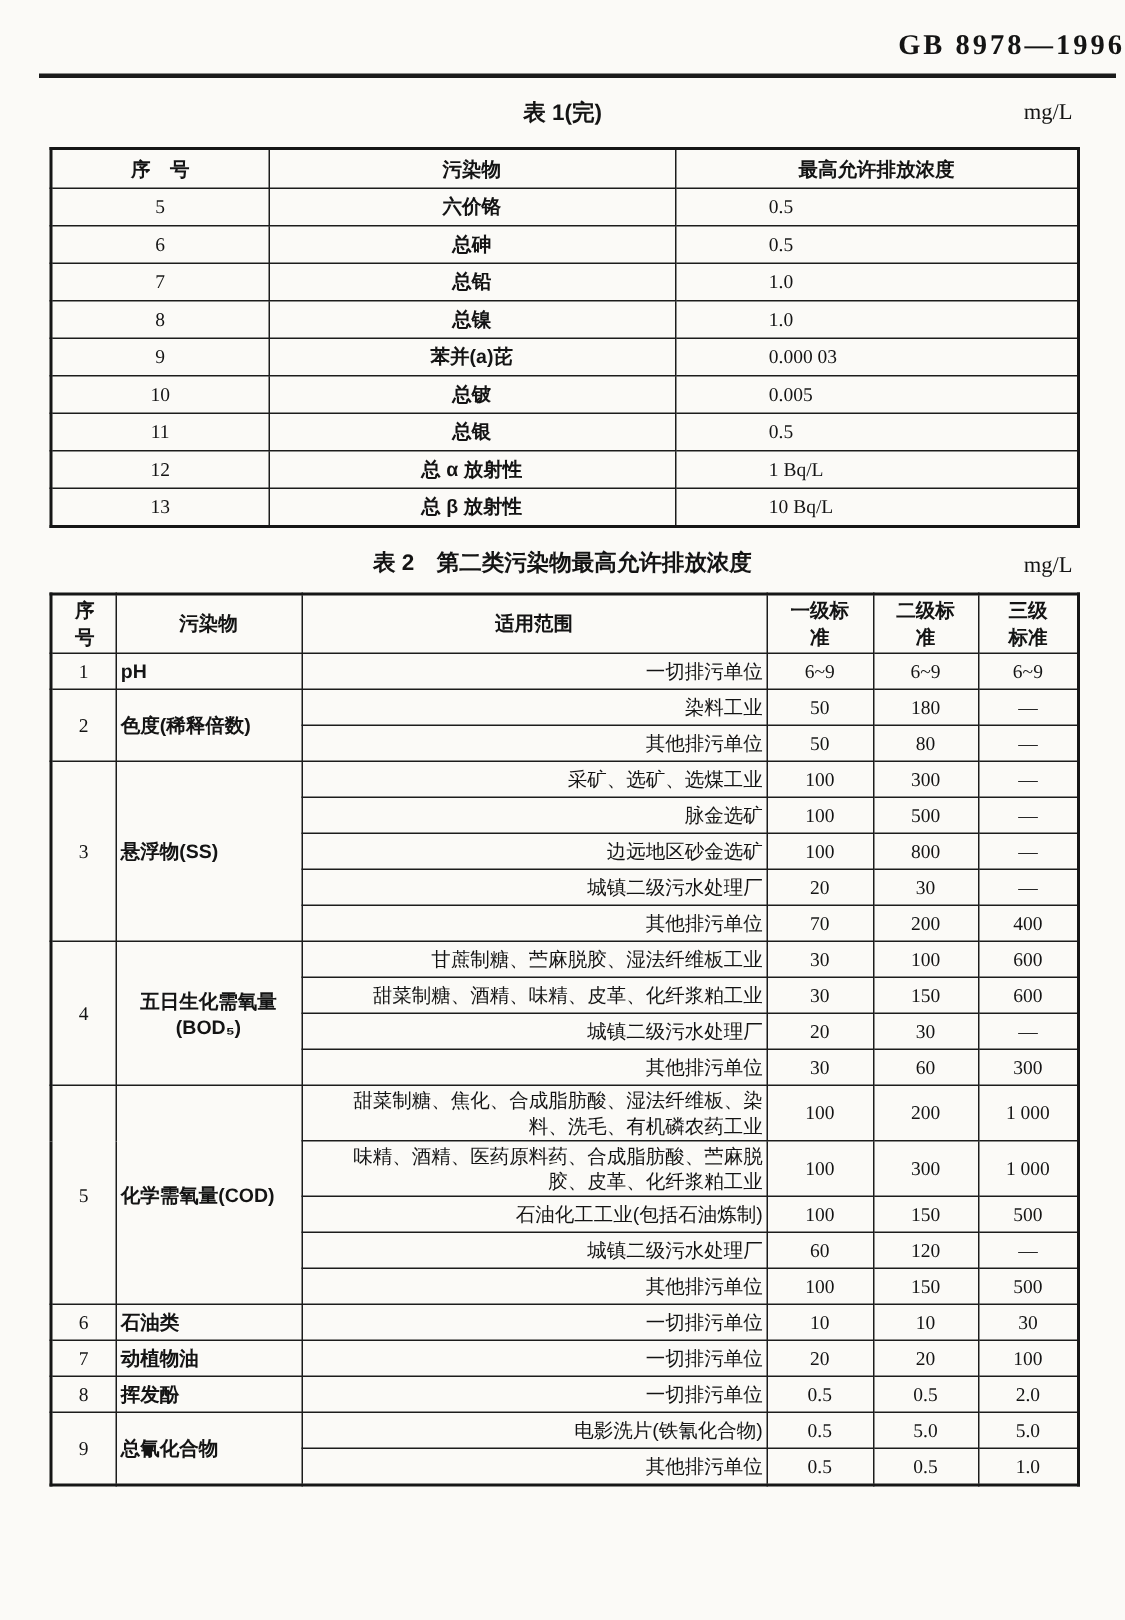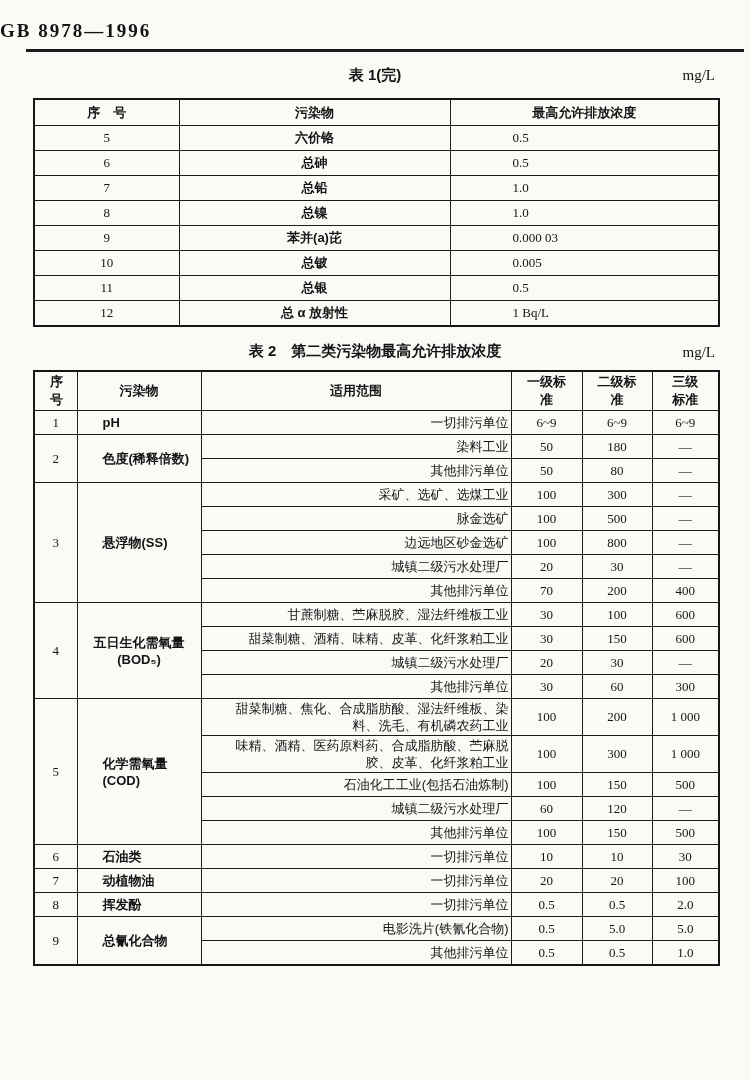--- a/index.html
+++ b/index.html
@@ -8,21 +8,21 @@
     width:750px;height:1080px;
     margin:0 auto;
     background:#fbfaf7;
     font-family:"Liberation Sans","DejaVu Sans",sans-serif;
     color:#141414;
     overflow:hidden;
   }
   
   .std-code{
     padding-top:20px;
-    text-align:left;
+    text-align:right;
     font-size:19px;
     font-weight:bold;
     letter-spacing:2px;
     font-family:"Liberation Serif","DejaVu Serif",serif;
   }
   .header-rule{
     height:3px;
     background:#1b1b1b;
     margin:7px 6px 0 26px;
   }
@@ -58,21 +58,21 @@
   .t1 .cell-no{text-align:center;font-family:"Liberation Serif","DejaVu Serif",serif;}
   .t1 .cell-pollutant{text-align:center;font-weight:bold;}
   .t1 .cell-value{
     text-align:left;padding-left:62px;
     font-family:"Liberation Serif","DejaVu Serif",serif;
   }
   .t2 th{height:23px;font-weight:bold;text-align:center;padding:1px 15px;}
   .t2 td{height:21px;}
   .t2 .cell-no{text-align:center;font-family:"Liberation Serif","DejaVu Serif",serif;}
   .t2 .cell-pollutant{
-    text-align:left;padding-left:25px;font-weight:bold;
+    text-align:left;padding-left:3px;font-weight:bold;
     white-space:pre-line;line-height:17px;
   }
   .t2 .cell-pollutant.center{text-align:center;padding-left:2px;}
   .t2 .cell-scope{
     text-align:right;padding-left:9px;font-weight:normal;line-height:17px;
   }
   .t2 .cell-std{
     text-align:center;
     font-family:"Liberation Serif","DejaVu Serif",serif;
   }
@@ -136,20 +136,25 @@
         </tr>
         <tr>
           <td class="cell-no">11</td>
           <td class="cell-pollutant">总银</td>
           <td class="cell-value">0.5</td>
         </tr>
         <tr>
           <td class="cell-no">12</td>
           <td class="cell-pollutant">总 α 放射性</td>
           <td class="cell-value">1 Bq/L</td>
+        </tr>
+        <tr>
+          <td class="cell-no">13</td>
+          <td class="cell-pollutant">总 β 放射性</td>
+          <td class="cell-value">10 Bq/L</td>
         </tr>
       </tbody>
   </table>
 
   <div class="cap2-wrap">
     <div class="cap2-line">表 2　第二类污染物最高允许排放浓度</div>
     <div class="unit-label">mg/L</div>
   </div>
 
   <table class="t2">

